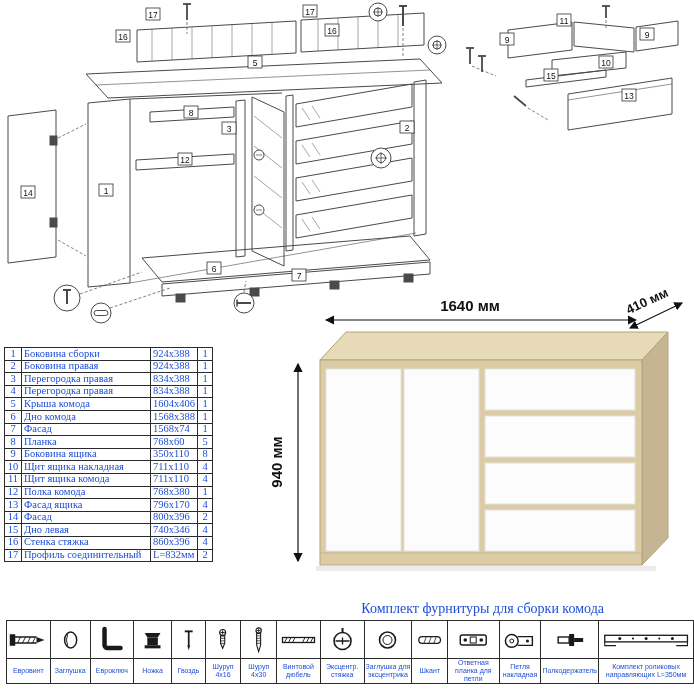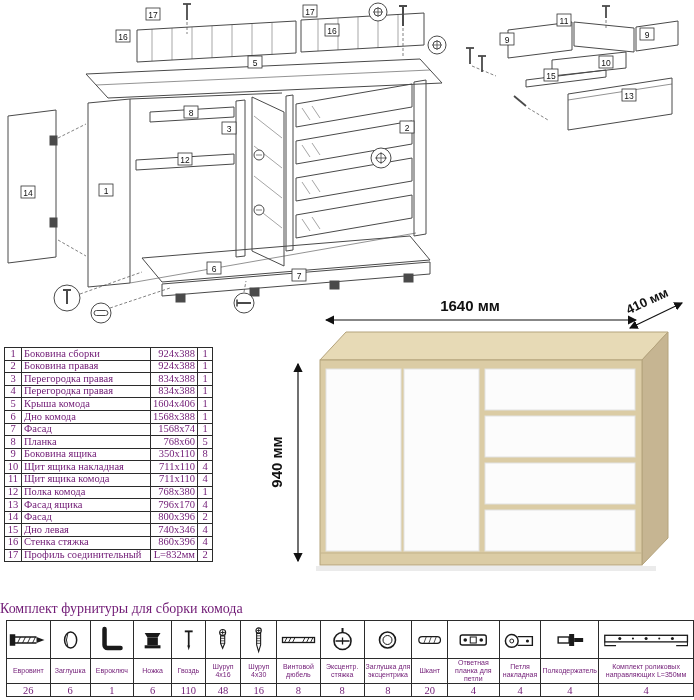--- a/index.html
+++ b/index.html
@@ -1,31 +1,31 @@
 <!DOCTYPE html>
 <html><head>
 <meta charset="utf-8">
 <style>
   *{box-sizing:border-box}
   html,body{margin:0;padding:0;background:#fff}
   .page{position:relative;width:694px;height:700px;background:#fff;overflow:hidden;
-        font-family:"Liberation Serif",serif;color:#701a75}
+        font-family:"Liberation Serif",serif;color:#1d4ed8}
   .abs{position:absolute}
   svg text{font-family:"Liberation Sans",sans-serif}
 
   
   .parts-table{border-collapse:collapse;font-size:10.5px}
   .parts-table td{border:1px solid #2b2b2b;padding:0 2px;height:12.6px;white-space:nowrap;line-height:1}
   .parts-table td.num{width:17px;text-align:center}
   .parts-table td.name{min-width:129px}
-  .parts-table td.size{width:39px;text-align:right}
+  .parts-table td.size{width:39px;text-align:left}
   .parts-table td.qty{width:15px;text-align:center}
 
   
-  .hw-title{position:absolute;left:0;top:601px;width:604px;text-align:left;font-size:14px}
+  .hw-title{position:absolute;left:0;top:601px;width:604px;text-align:right;font-size:14px}
   .hw-table{border-collapse:collapse;table-layout:fixed}
   .hw-table td{border:1px solid #2b2b2b;text-align:center;vertical-align:middle;padding:0;overflow:hidden}
   td.hw-icon{height:38px}
   td.hw-icon svg{width:96%;height:34px;display:block;margin:1px auto}
   td.hw-name{height:24px;font-family:"Liberation Sans",sans-serif;font-size:7px;line-height:1.15;padding:0 1px;word-wrap:break-word}
   td.hw-qty{height:13px;font-size:10.5px}
 </style>
 </head>
 <body>
 
@@ -522,33 +522,16 @@
           <td class="hw-name">Шуруп 4x30</td>
           <td class="hw-name">Винтовой дюбель</td>
           <td class="hw-name">Эксцентр. стяжка</td>
           <td class="hw-name">Заглушка для эксцентрика</td>
           <td class="hw-name">Шкант</td>
           <td class="hw-name">Ответная планка для петли</td>
           <td class="hw-name">Петля накладная</td>
           <td class="hw-name">Полкодержатель</td>
           <td class="hw-name">Комплект роликовых направляющих L=350мм</td>
         </tr>
-      <tr id="hw-row-qtys">
-          <td class="hw-qty">26</td>
-          <td class="hw-qty">6</td>
-          <td class="hw-qty">1</td>
-          <td class="hw-qty">6</td>
-          <td class="hw-qty">110</td>
-          <td class="hw-qty">48</td>
-          <td class="hw-qty">16</td>
-          <td class="hw-qty">8</td>
-          <td class="hw-qty">8</td>
-          <td class="hw-qty">8</td>
-          <td class="hw-qty">20</td>
-          <td class="hw-qty">4</td>
-          <td class="hw-qty">4</td>
-          <td class="hw-qty">4</td>
-          <td class="hw-qty">4</td>
-        </tr>
     </tbody>
   </table>
 
 </div>
 
 </body></html>

